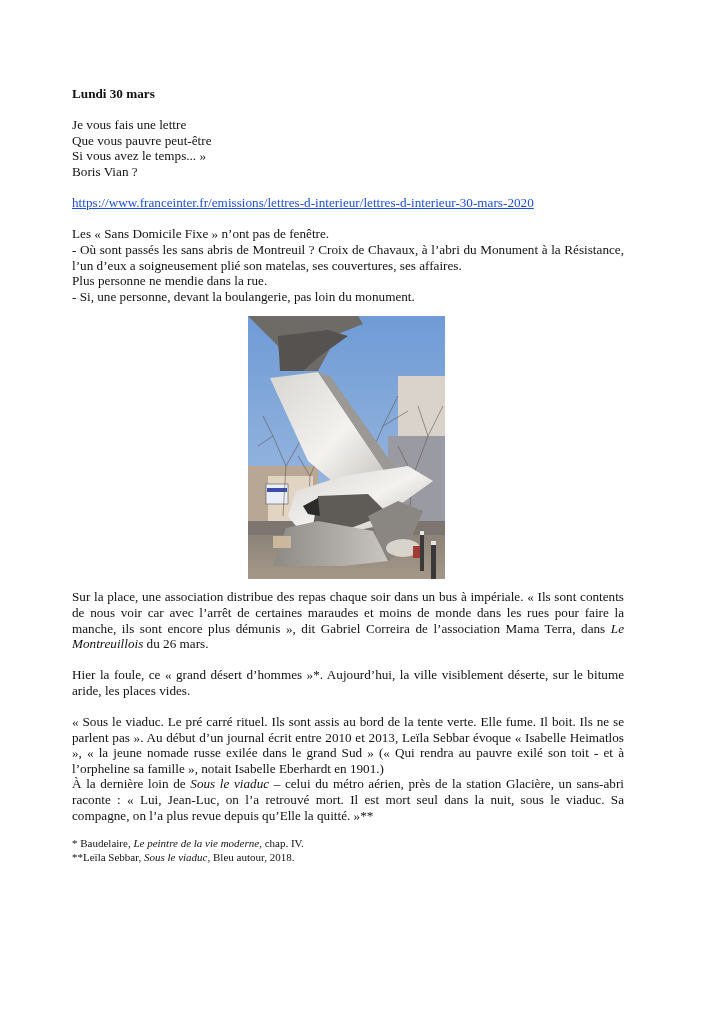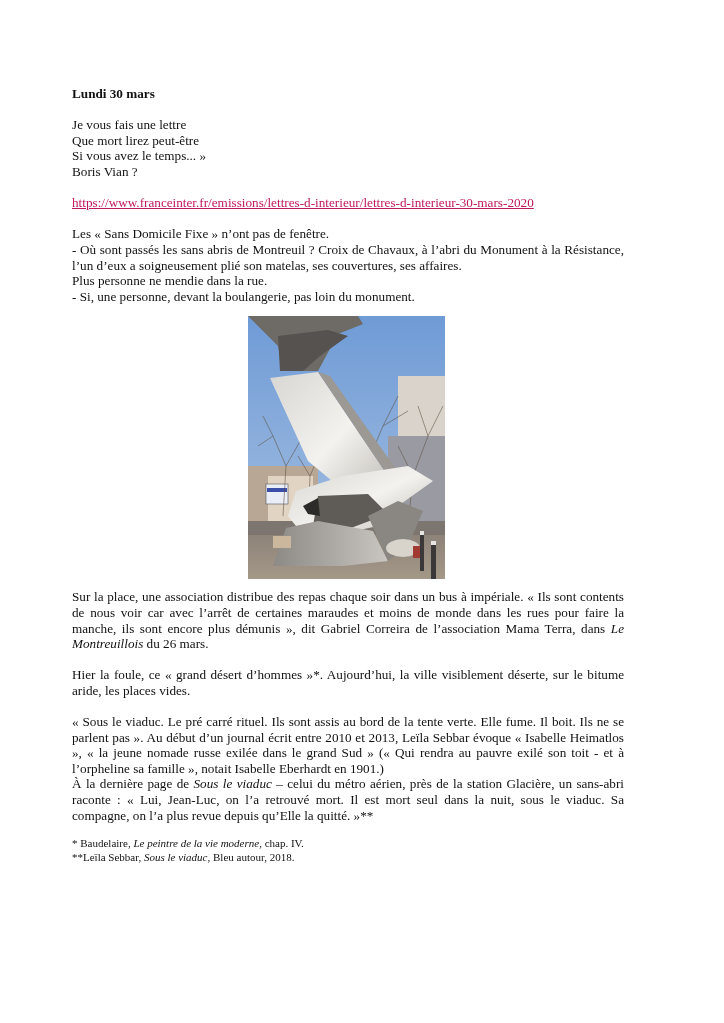--- a/index.html
+++ b/index.html
@@ -20,21 +20,21 @@
       left: 72px;
       top: 86px;
       width: 552px;
       font-size: 13.2px;
       line-height: 15.6px;
     }
     p { margin: 0; }
     .gap { height: 15.6px; }
     .title { font-weight: bold; }
     .just { text-align: justify; text-align-last: left; }
-    .link { color: #be185d; text-decoration: underline; }
+    .link { color: #1d4ed8; text-decoration: underline; }
     em { font-style: italic; }
     .photo-wrap {
       width: 552px;
       display: flex;
       justify-content: center;
       margin-top: 12px;
       margin-bottom: 10px;
     }
     .photo {
       width: 197px;
@@ -51,21 +51,21 @@
 </head>
 <body>
 
 <div class="page">
 
   <p class="title">Lundi 30 mars</p>
   <div class="gap"></div>
 
   <div>
     <p>Je vous fais une lettre</p>
-    <p>Que mort lirez peut-être</p>
+    <p>Que vous pauvre peut-être</p>
     <p>Si vous avez le temps... »</p>
     <p>Boris Vian ?</p>
   </div>
 
 
   <div class="gap"></div>
 
   <p><a class="link">https://www.franceinter.fr/emissions/lettres-d-interieur/lettres-d-interieur-30-mars-2020</a></p>
 
   <div class="gap"></div>
@@ -140,20 +140,20 @@
 
   <p class="just"><span>Sur la place, une association distribue des repas chaque soir dans un bus à impériale. « Ils sont contents de nous voir car avec l’arrêt de certaines maraudes et moins de monde dans les rues pour faire la manche, ils sont encore plus démunis », dit Gabriel Correira de l’association Mama Terra, dans </span><em>Le Montreuillois</em><span> du 26 mars.</span></p>
 
   <div class="gap"></div>
 
   <p class="just">Hier la foule, ce « grand désert d’hommes »*. Aujourd’hui, la ville visiblement déserte, sur le bitume aride, les places vides.</p>
 
   <div class="gap"></div>
 
   <p class="just">« Sous le viaduc. Le pré carré rituel. Ils sont assis au bord de la tente verte. Elle fume. Il boit. Ils ne se parlent pas ». Au début d’un journal écrit entre 2010 et 2013, Leïla Sebbar évoque « Isabelle Heimatlos », « la jeune nomade russe exilée dans le grand Sud » (« Qui rendra au pauvre exilé son toit - et à l’orpheline sa famille », notait Isabelle Eberhardt en 1901.)</p>
-  <p class="just"><span>À la dernière page de </span><em>Sous le viaduc</em><span> – celui du métro aérien, près de la station Glacière, un sans-abri raconte : « Lui, Jean-Luc, on l’a retrouvé mort. Il est mort seul dans la nuit, sous le viaduc. Sa compagne, on l’a plus revue depuis qu’Elle la quitté. »**</span></p>
+  <p class="just"><span>À la dernière loin de </span><em>Sous le viaduc</em><span> – celui du métro aérien, près de la station Glacière, un sans-abri raconte : « Lui, Jean-Luc, on l’a retrouvé mort. Il est mort seul dans la nuit, sous le viaduc. Sa compagne, on l’a plus revue depuis qu’Elle la quitté. »**</span></p>
 
   <div class="notes">
     <p><span>* Baudelaire, </span><em>Le peintre de la vie moderne</em><span>, chap. IV.</span></p>
     <p><span>**Leïla Sebbar, </span><em>Sous le viaduc</em><span>, Bleu autour, 2018.</span></p>
   </div>
 
 </div>
 
 </body></html>

